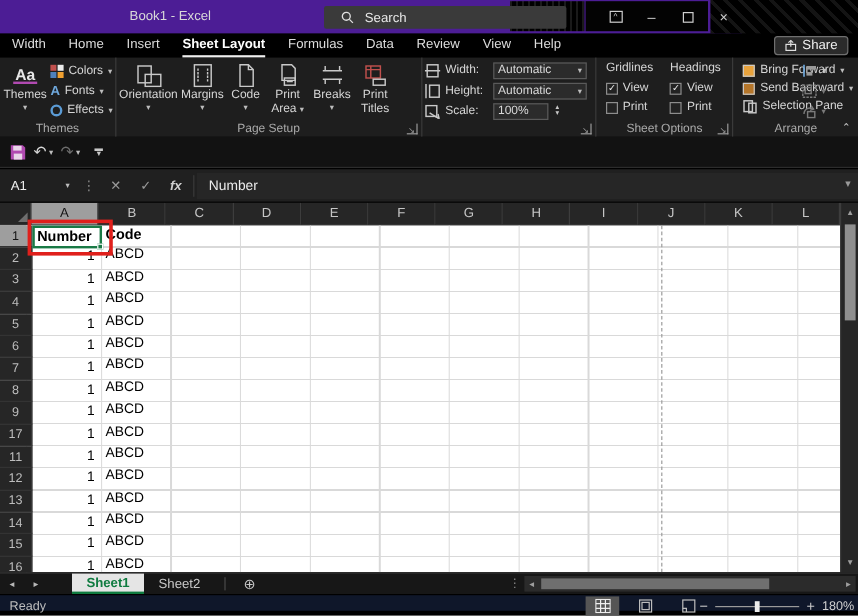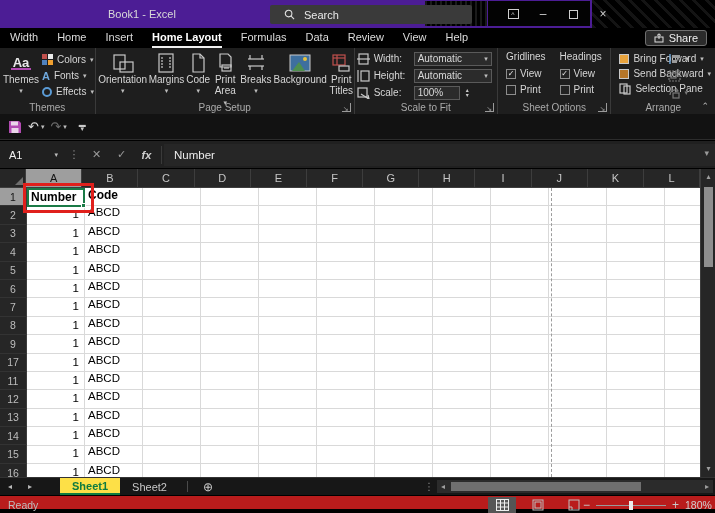--- a/index.html
+++ b/index.html
@@ -109,31 +109,31 @@
   .fill-handle { position:absolute; left:81px; top:34px; width:5px; height:5px; background:#1a7a46; border:1px solid #fff; }
   .red-annotation { position:absolute; left:23px; top:14px; width:71px; height:30px; border:3px solid #e0201c; pointer-events:none; }
   .vscroll { position:absolute; top:0; right:0; width:15px; height:308px; background:#262626; border-left:1px solid #3d3d3d; }
   .vs-arrow { position:absolute; left:0; width:15px; height:14px; color:#9e9e9e; font-size:8px; text-align:center; line-height:14px; }
   .vs-thumb { position:absolute; left:3px; top:18px; width:9px; height:80px; background:#8f8f8f; }
 
   
   .sheetrow { position:absolute; top:477px; left:0; width:715px; height:18px; background:#171717; border-top:1px solid #333; display:flex; align-items:stretch; }
   .st-arrow { width:20px; display:flex; align-items:center; justify-content:center; color:#b8b8b8; font-size:8px; }
   .sheettab { padding:0 12px; display:flex; align-items:center; font-size:11px; color:#c8c8c8; }
-  .sheettab.active { background:#fde047; color:#0f7b40; font-weight:bold; border-bottom:2px solid #0f7b40; margin-left:20px; }
+  .sheettab.active { background:#e5e5e5; color:#0f7b40; font-weight:bold; border-bottom:2px solid #0f7b40; margin-left:20px; }
   .st-div { width:1px; background:#4a4a4a; margin:3px 8px; }
   .st-add { width:24px; display:flex; align-items:center; justify-content:center; color:#c8c8c8; font-size:12px; }
   .hs-dots { position:absolute; left:424px; top:0; height:18px; line-height:18px; color:#8a8a8a; font-size:10px; }
   .hscroll { position:absolute; left:437px; top:2px; width:276px; height:13px; background:#2b2b2b; display:flex; align-items:center; }
   .hs-arrow { width:12px; text-align:center; color:#9e9e9e; font-size:8px; }
   .hs-thumb { width:190px; height:9px; background:#6f6f6f; margin-left:2px; }
   .hs-right { margin-left:auto; }
 
   
-  .statusbar { position:absolute; top:495px; left:0; width:715px; height:14px; background:#b91c1c; border-top:1px solid #000; }
+  .statusbar { position:absolute; top:495px; left:0; width:715px; height:14px; background:#0f172a; border-top:1px solid #000; }
   .st-ready { position:absolute; left:8px; top:0; height:18px; line-height:18px; font-size:10.5px; color:#bdbdbd; }
   .viewbtns { position:absolute; left:488px; top:1px; display:flex; gap:8px; }
   .viewbtn { width:28px; height:16px; display:flex; align-items:center; justify-content:center; }
   .viewbtn.active { background:#555; }
   .zoomctl { position:absolute; left:583px; top:0; height:18px; display:flex; align-items:center; gap:6px; color:#c8c8c8; }
   .zoom-track { width:70px; height:1px; background:#9a9a9a; position:relative; }
   .zoom-thumb { position:absolute; left:33px; top:-4px; width:4px; height:9px; background:#ececec; }
   .zoom-pct { font-size:10.5px; color:#cfcfcf; }
   .zoom-minus,.zoom-plus { font-size:12px; color:#c8c8c8; }
 </style>
@@ -165,21 +165,21 @@
     <div class="win-btn">
         <span>×</span>
       </div>
   </div>
 </div>
 
 <div class="tabrow">
   <span class="rtab">Width</span>
   <span class="rtab">Home</span>
   <span class="rtab">Insert</span>
-  <span class="rtab active">Home Layout</span>
+  <span class="rtab active">Sheet Layout</span>
   <span class="rtab">Formulas</span>
   <span class="rtab">Data</span>
   <span class="rtab">Review</span>
   <span class="rtab">View</span>
   <span class="rtab">Help</span>
   <div class="share-btn">
     <svg width="10" height="10" viewBox="0 0 10 10">
         <rect x="1" y="4" width="8" height="5" stroke="#e0e0e0" fill="none" stroke-width="1"></rect>
         <line x1="5" y1="6" x2="5" y2="1" stroke="#e0e0e0" stroke-width="1"></line>
         <polyline points="3,2.5 5,0.8 7,2.5" stroke="#e0e0e0" fill="none" stroke-width="1"></polyline>
@@ -273,30 +273,20 @@
             <line x1="4" y1="6" x2="4" y2="2"></line>
             <line x1="16" y1="6" x2="16" y2="2"></line>
             <line x1="2" y1="13" x2="18" y2="13"></line>
             <line x1="4" y1="13" x2="4" y2="17"></line>
             <line x1="16" y1="13" x2="16" y2="17"></line>
           </svg>
         </div>
       <span>Breaks</span>
         <span class="caret">▾</span>
     </div>
-    <div class="bigbtn" style="width:56px">
-      <div class="bicon">
-          <svg width="22" height="18" viewBox="0 0 22 18">
-            <rect x="1" y="1" width="20" height="16" fill="#3e6f9e" stroke="#c9c9c9"></rect>
-            <polygon points="3,17 10,8 16,17" fill="#4e8f4e"></polygon>
-            <circle cx="16" cy="5" r="2" fill="#e8c33d"></circle>
-          </svg>
-        </div>
-      <span>Background</span>
-    </div>
     <div class="bigbtn" style="width:34px">
       <div class="bicon">
           <svg class="ic" width="20" height="20" viewBox="0 0 20 20">
             <rect x="2" y="2" width="12" height="10" stroke="#c0504d"></rect>
             <line x1="2" y1="5" x2="14" y2="5" stroke="#c0504d"></line>
             <line x1="6" y1="2" x2="6" y2="12" stroke="#c0504d"></line>
             <rect x="8" y="13" width="10" height="5"></rect>
           </svg>
         </div>
       <span>Print</span>
@@ -337,21 +327,20 @@
         </svg>
       <span class="lbl">Scale:</span>
       <div class="field sm">
           <span>100%</span>
         </div>
       <span class="spinner">
           <span>▴</span>
           <span>▾</span>
         </span>
     </div>
-    <div class="grp-label">Scale to Fit</div>
     <div class="launcher"></div>
   </div>
 
   <div class="rgroup g-sheetopt">
     <div class="so-col">
       <div class="so-head">Gridlines</div>
       <div class="chk-row">
           <span class="chk">✓</span>
           <span>View</span>
         </div>

